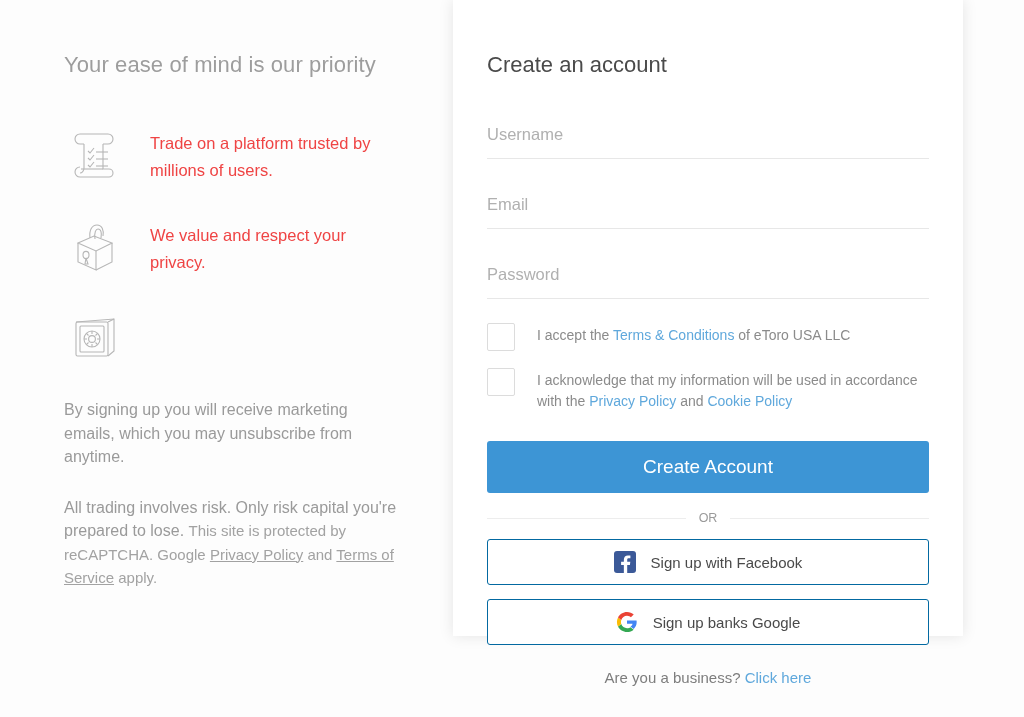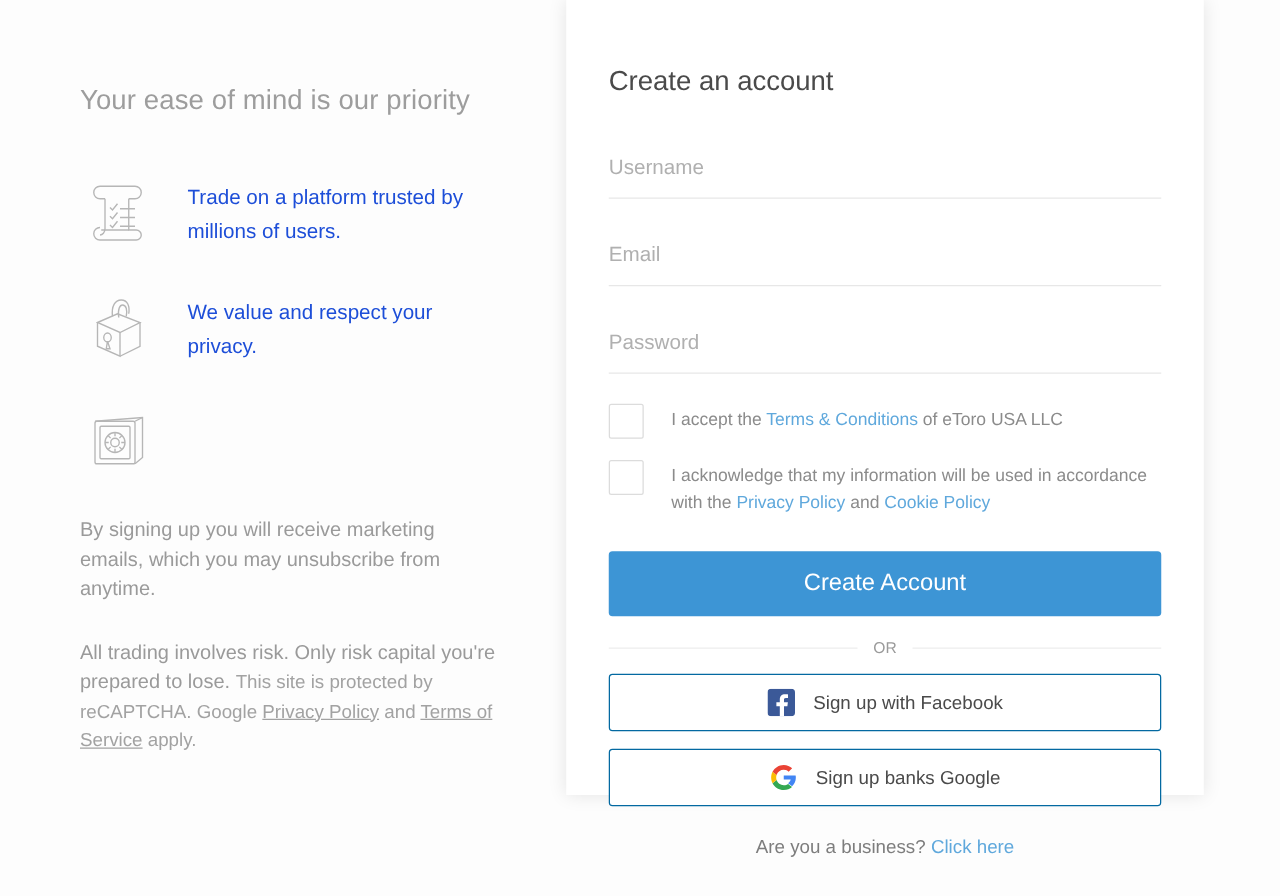--- a/index.html
+++ b/index.html
@@ -11,21 +11,21 @@
     height: 717px;
     background: #fdfdfd;
     font-family: "Liberation Sans", sans-serif;
     overflow: hidden;
     position: relative;
   }
 
   
   .left-col {
     position: absolute;
-    left: 0; top: 15px;
+    left: 0; top: 0;
     width: 453px;
     height: 511px;
     background: #fdfdfd;
     box-sizing: border-box;
     padding: 52px 12px 0 64px;
   }
   .left-heading {
     font-size: 22px;
     color: #9d9d9d;
     font-weight: 400;
@@ -46,21 +46,21 @@
   .feature-icon {
     width: 62px;
     min-width: 62px;
     height: 62px;
     display: block;
   }
   .feature-icon svg { display: block; }
   .feature-text {
     font-size: 16.5px;
     line-height: 27px;
-    color: #1d4ed8;
+    color: #ef4444;
     padding-left: 24px;
     padding-top: 8px;
     max-width: 250px;
   }
 
   .fineprint {
     margin-top: 20px;
     font-size: 16px;
     line-height: 23.5px;
     color: #9a9a9a;

